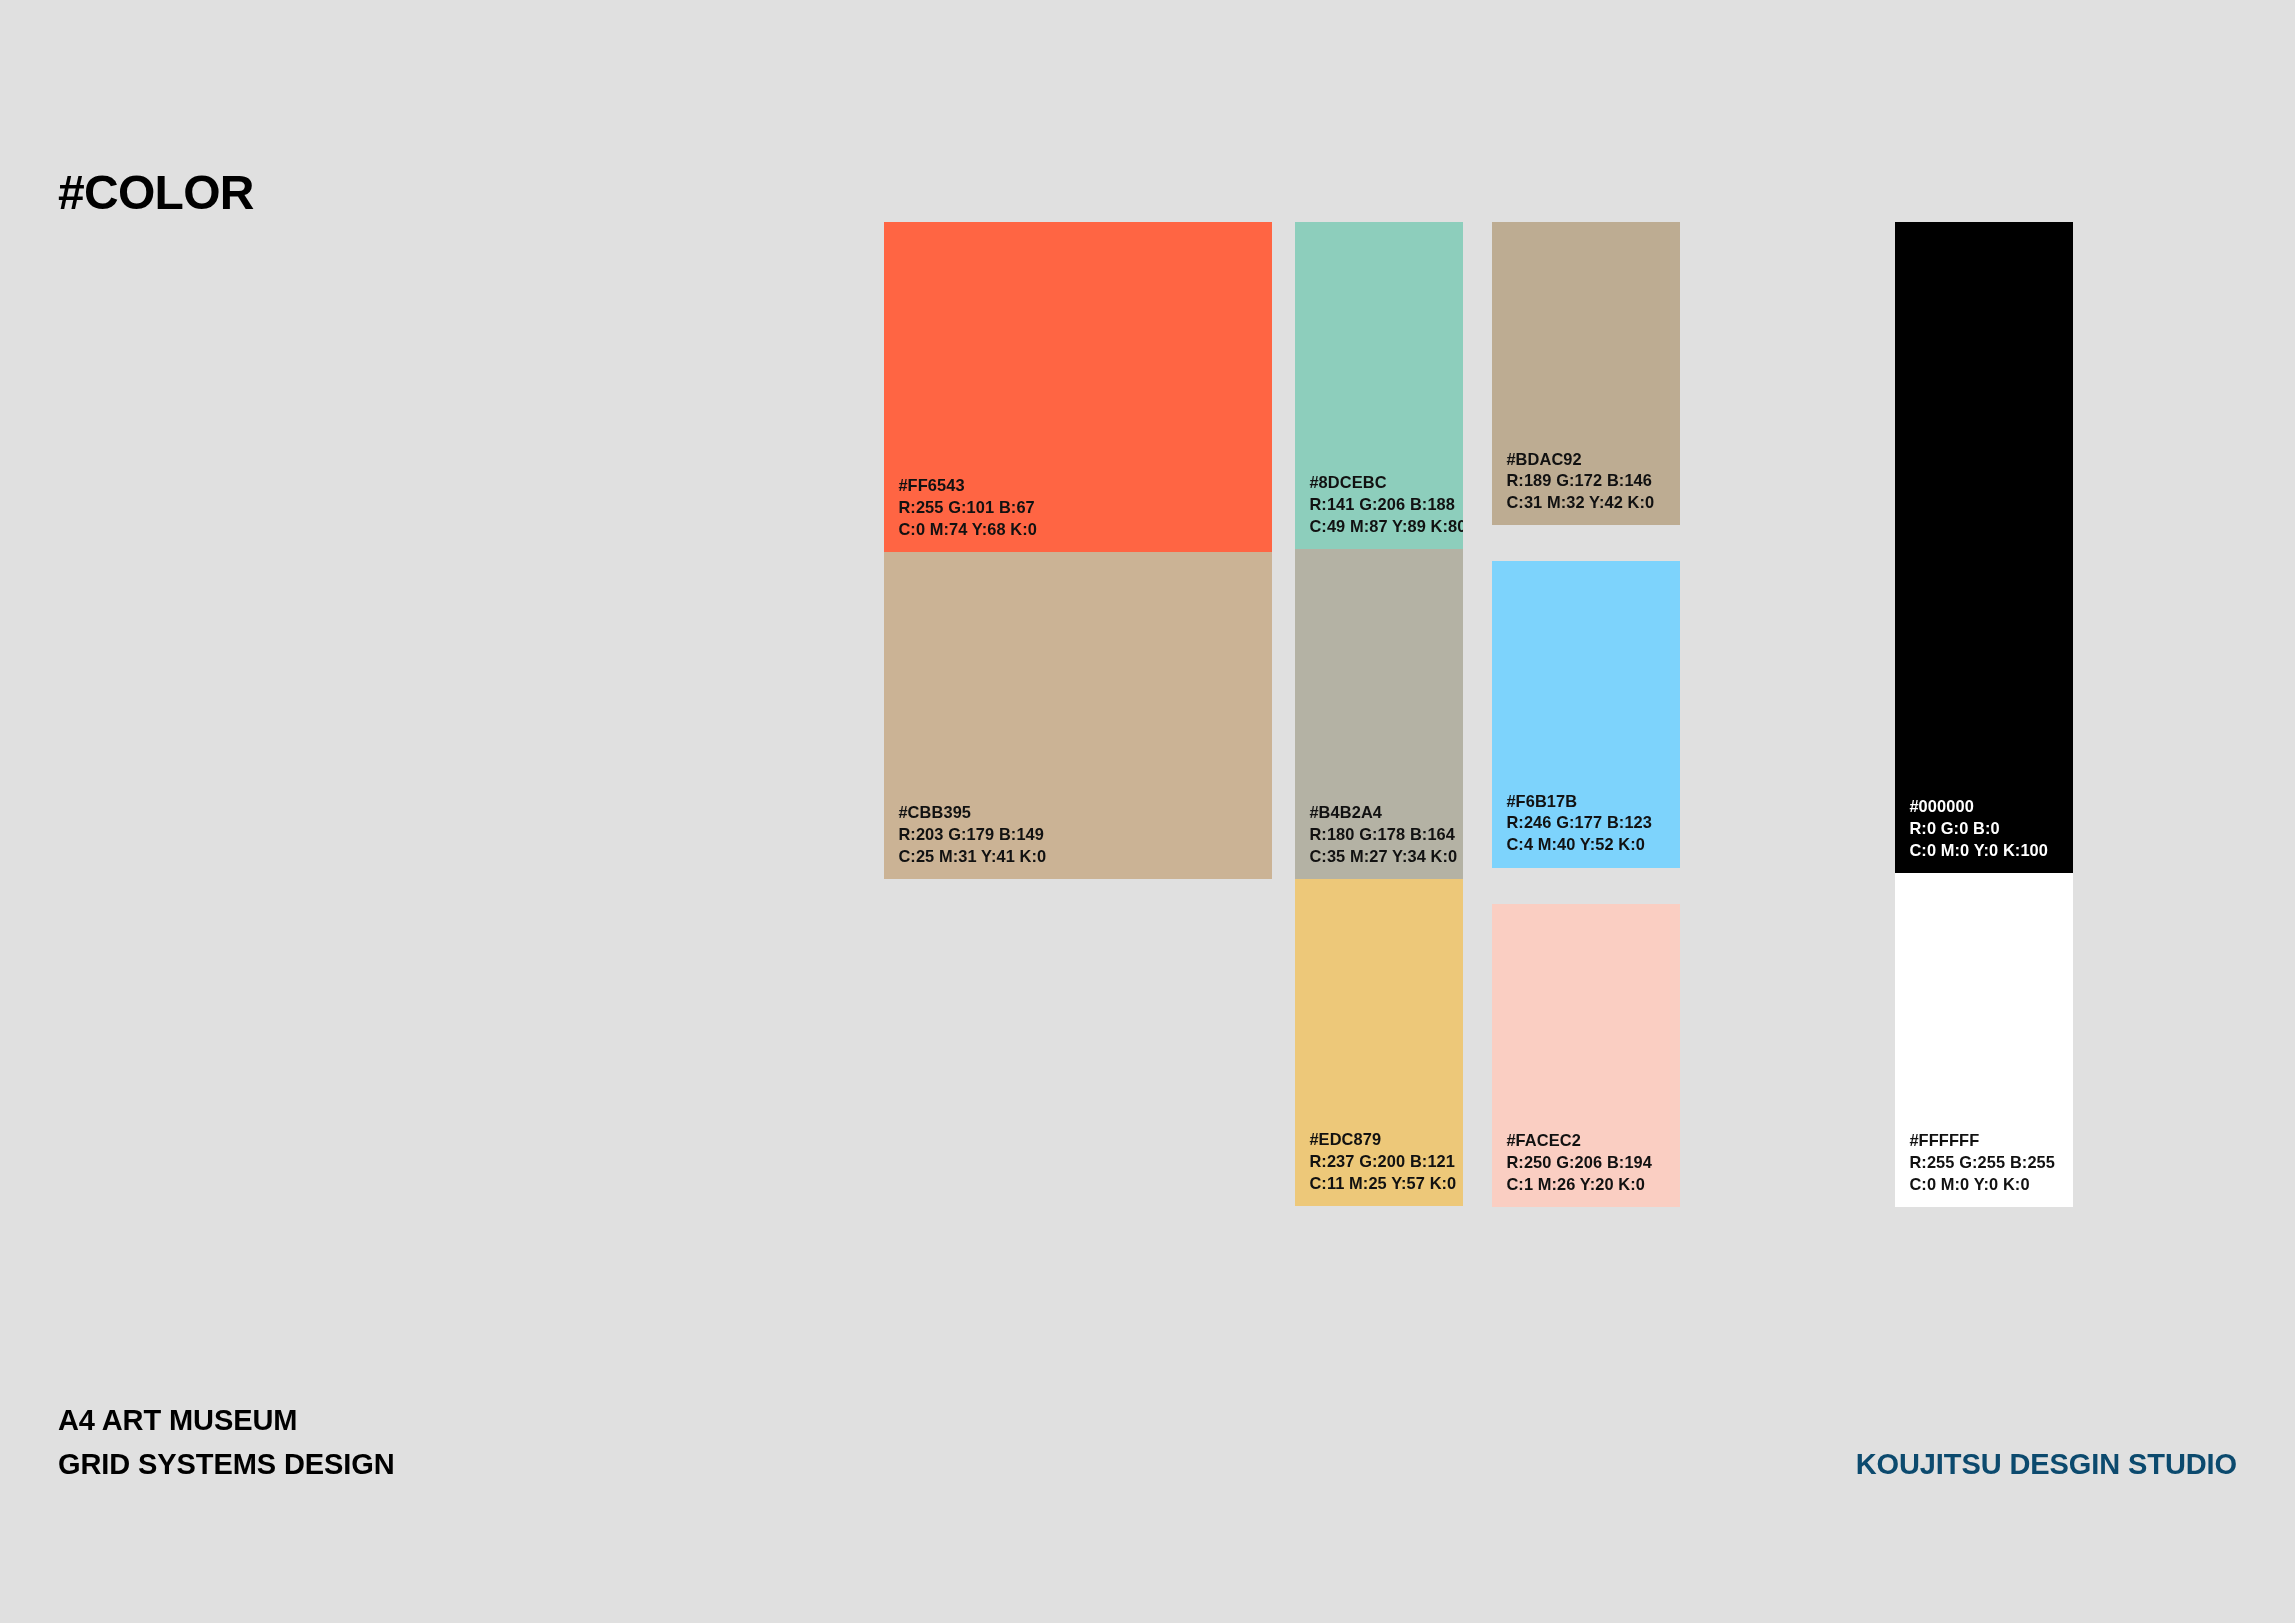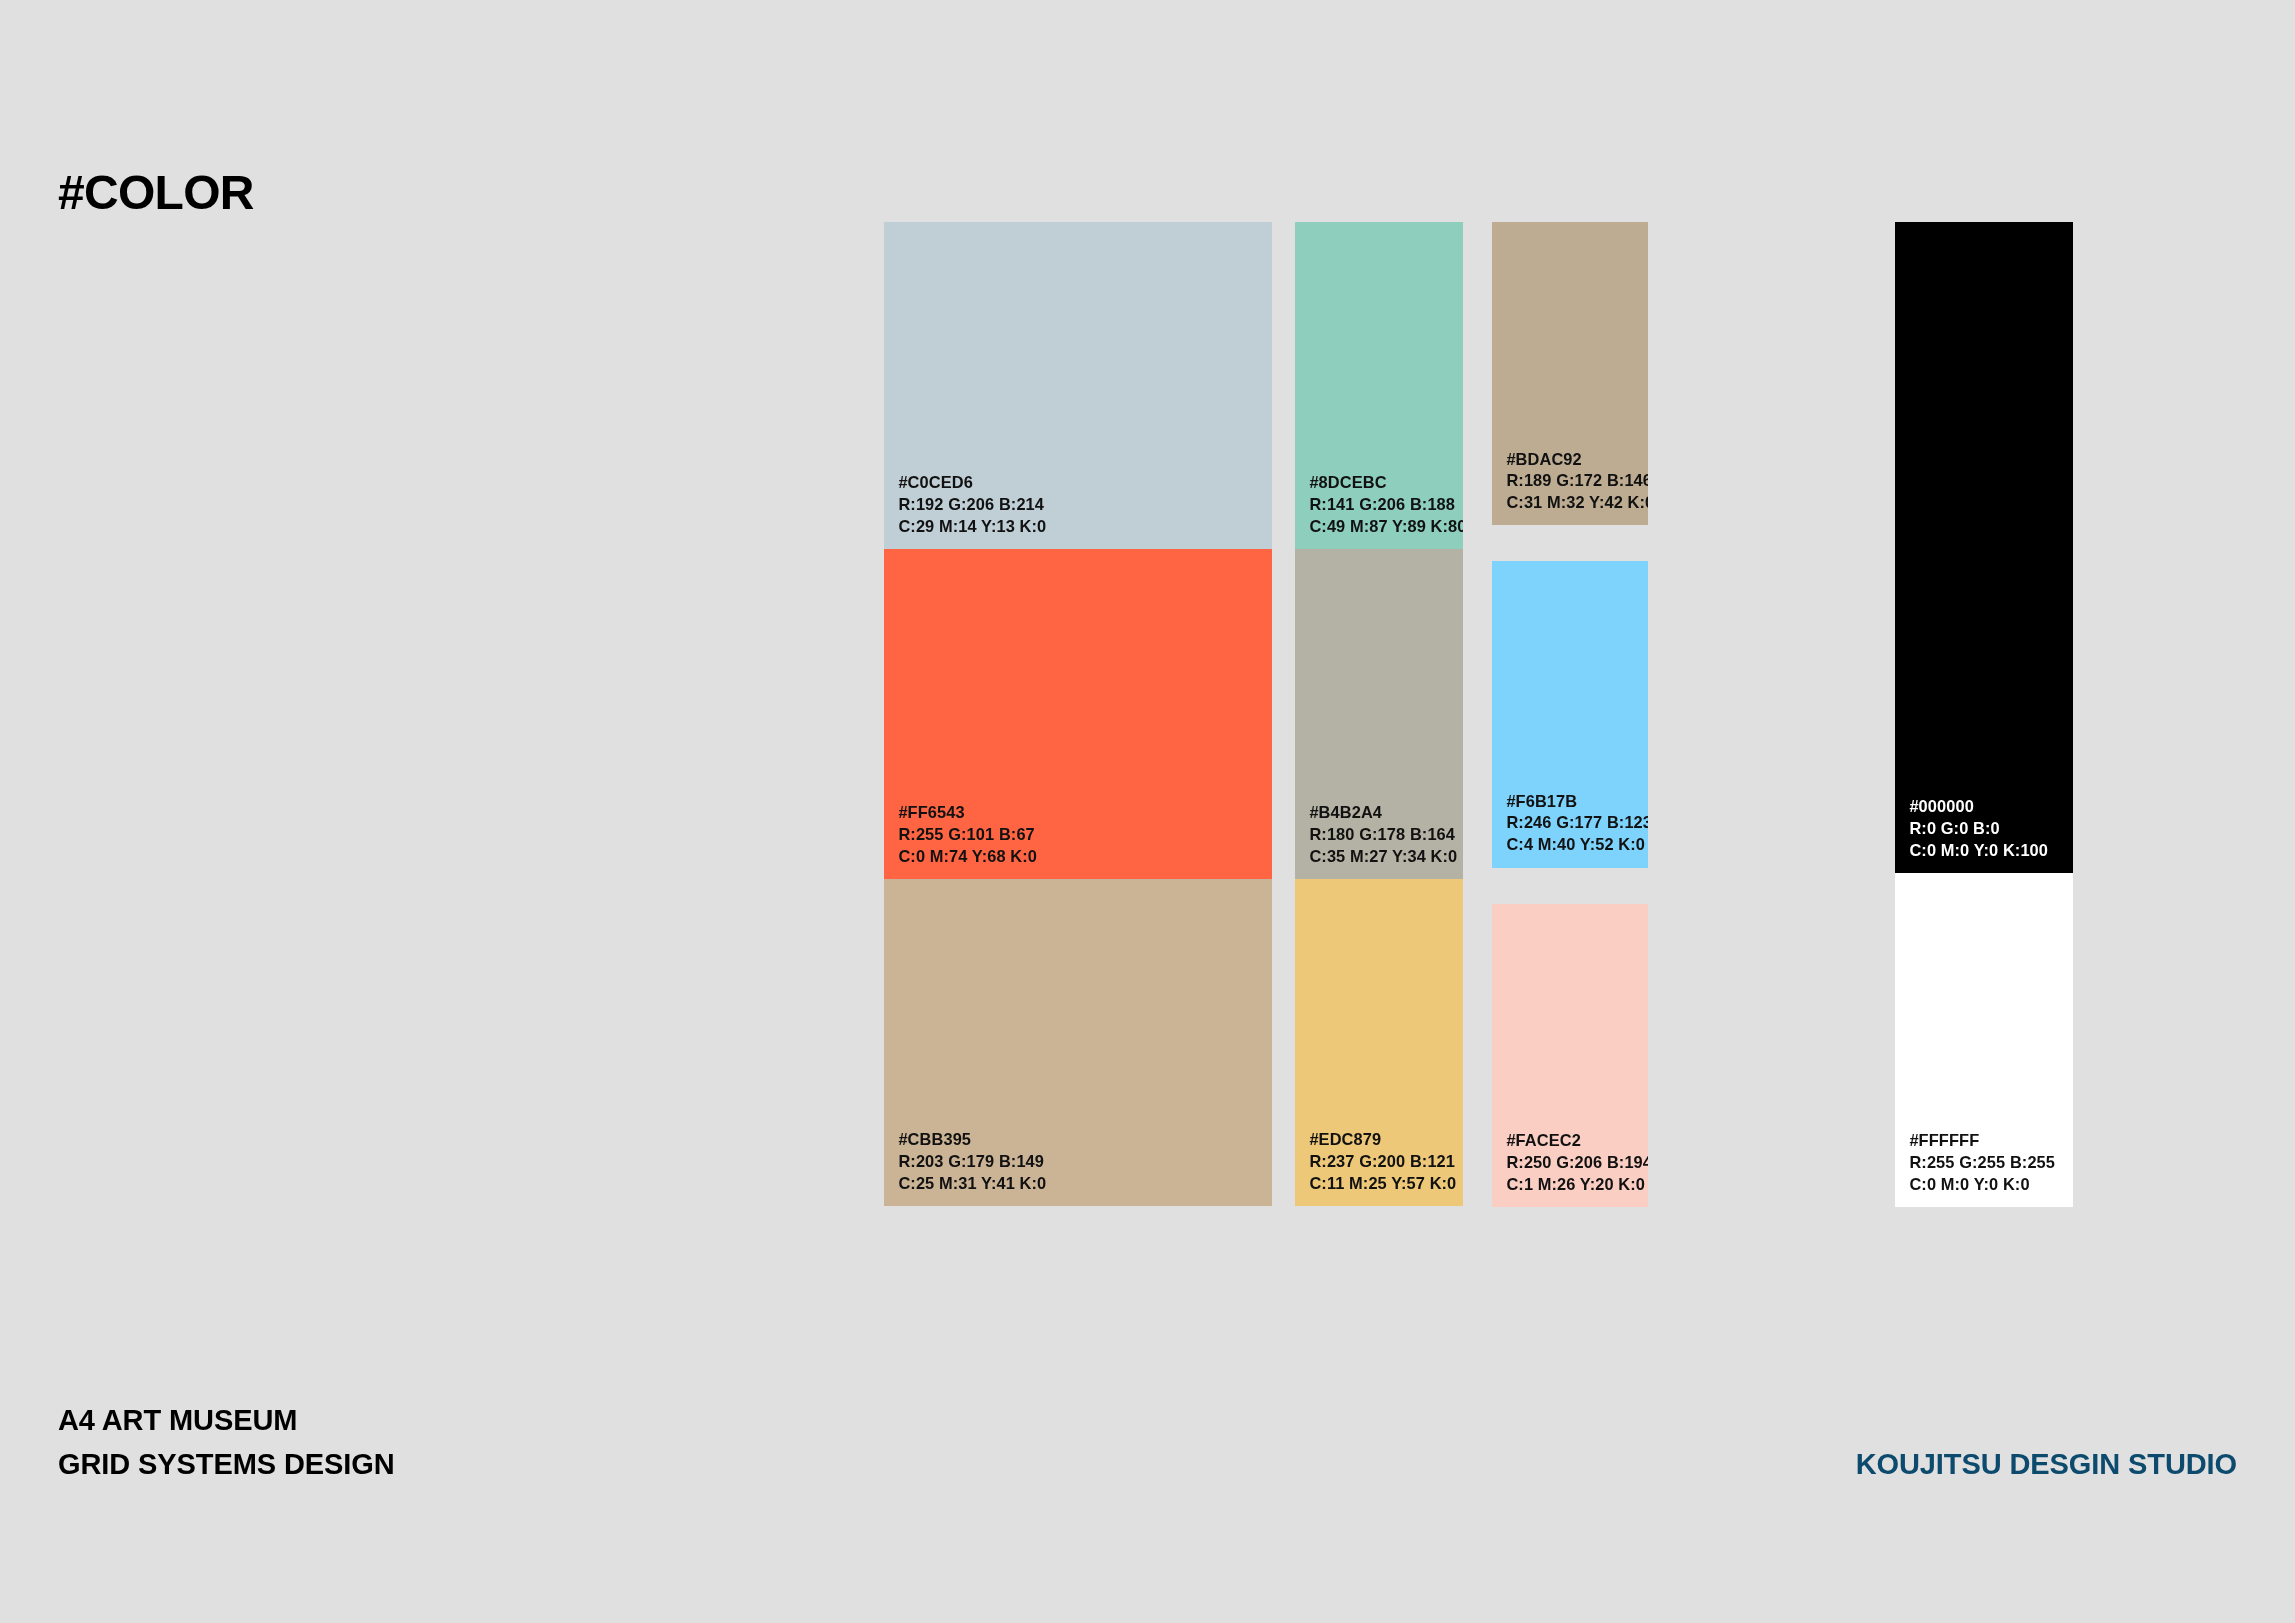--- a/index.html
+++ b/index.html
@@ -66,21 +66,21 @@
   .swatch-info .line {
     display: block;
   }
 
   .dark-text  { color: #111111; }
   .light-text { color: #ffffff; }
 
   
   #col-1 { left: 884px; width: 388px; }
   #col-2 { left: 1295px; width: 168px; }
-  #col-3 { left: 1492px; width: 156px; gap: 36px; }
+  #col-3 { left: 1492px; width: 188px; gap: 36px; }
   #col-4 { left: 1895px; width: 178px; top: 222px; height: 985px; }
 
   
   .band-top    { height: 327px; }
   .band-middle { height: 330px; }
   .band-bottom { height: 327px; }
 
   
   #col-4 .band-black { height: 651px; }
   #col-4 .band-white { height: 334px; }
@@ -112,27 +112,20 @@
   }
 </style>
 </head>
 <body style="background-color: rgb(224, 224, 224);">
 
 <div id="page-title">#COLOR</div>
 
 <div id="palette">
 
   <div class="swatch-column" id="col-1">
-    <div class="swatch band-top" style="background-color: rgb(192, 206, 214);">
-      <div class="swatch-info dark-text">
-        <span class="line">#C0CED6</span>
-        <span class="line">R:192 G:206 B:214</span>
-        <span class="line">C:29 M:14 Y:13 K:0</span>
-      </div>
-    </div>
     <div class="swatch band-middle" style="background-color: rgb(255, 101, 67);">
       <div class="swatch-info dark-text">
         <span class="line">#FF6543</span>
         <span class="line">R:255 G:101 B:67</span>
         <span class="line">C:0 M:74 Y:68 K:0</span>
       </div>
     </div>
     <div class="swatch band-bottom" style="background-color: rgb(203, 179, 149);">
       <div class="swatch-info dark-text">
         <span class="line">#CBB395</span>

